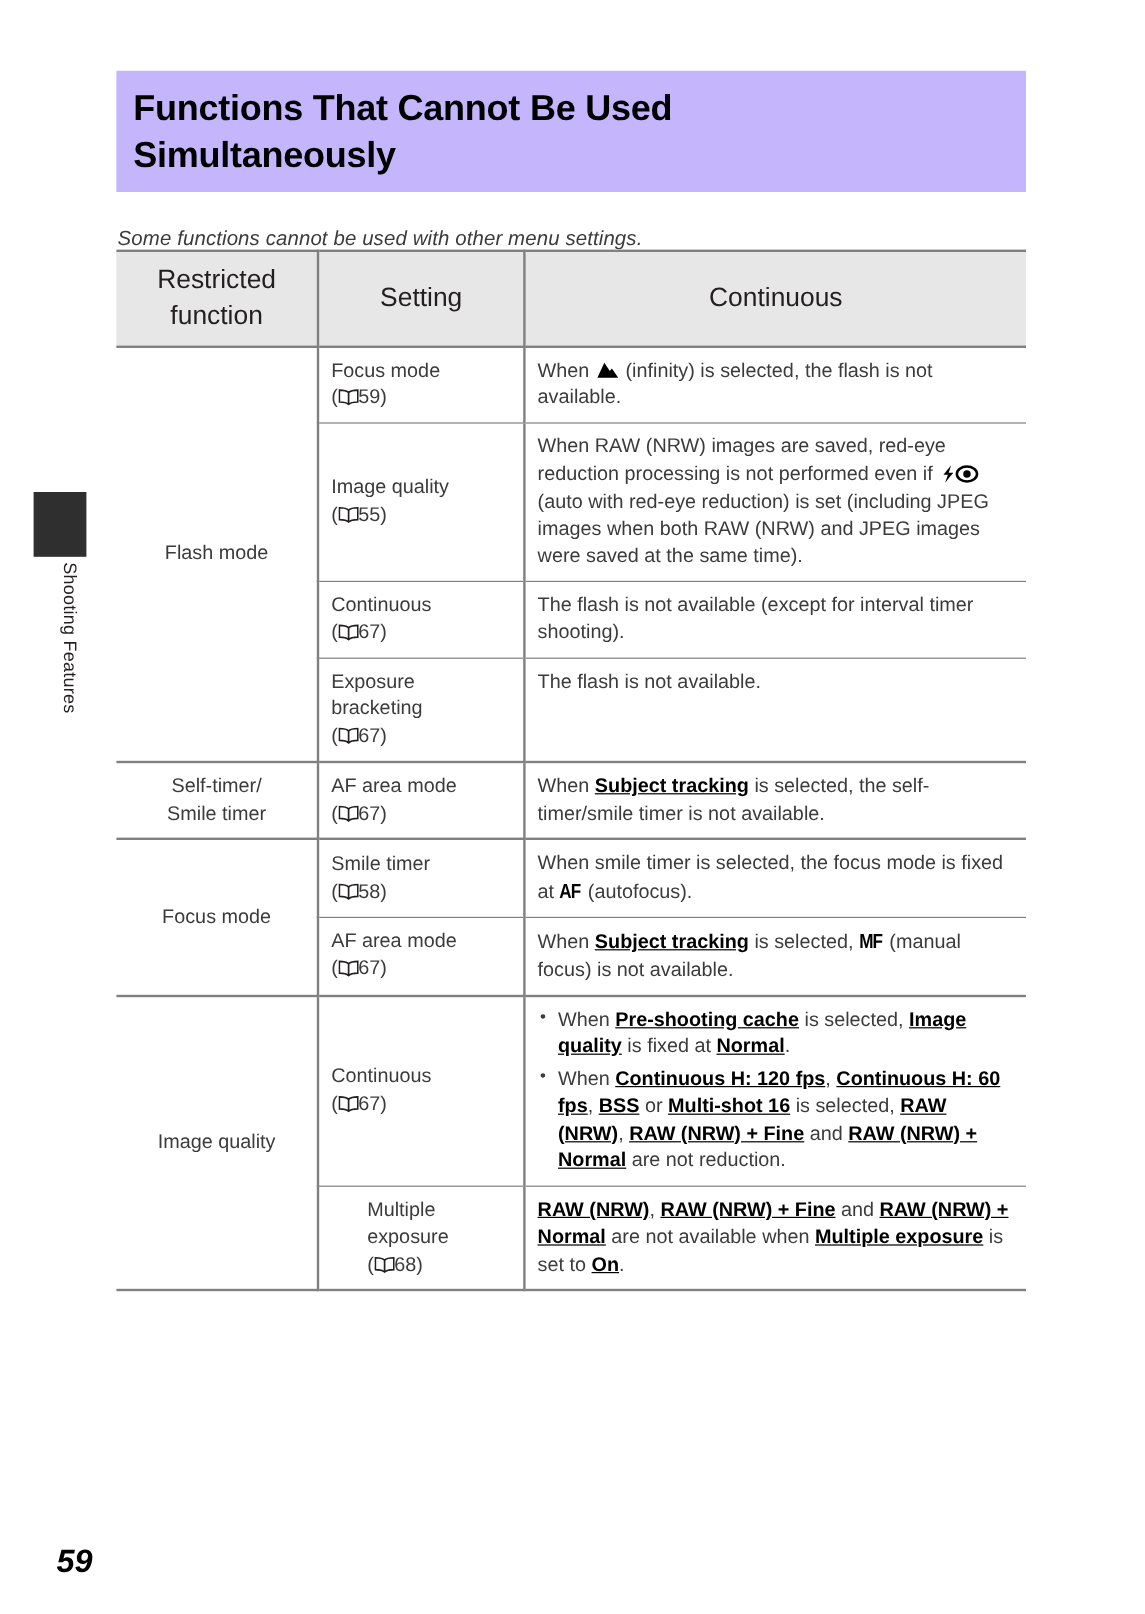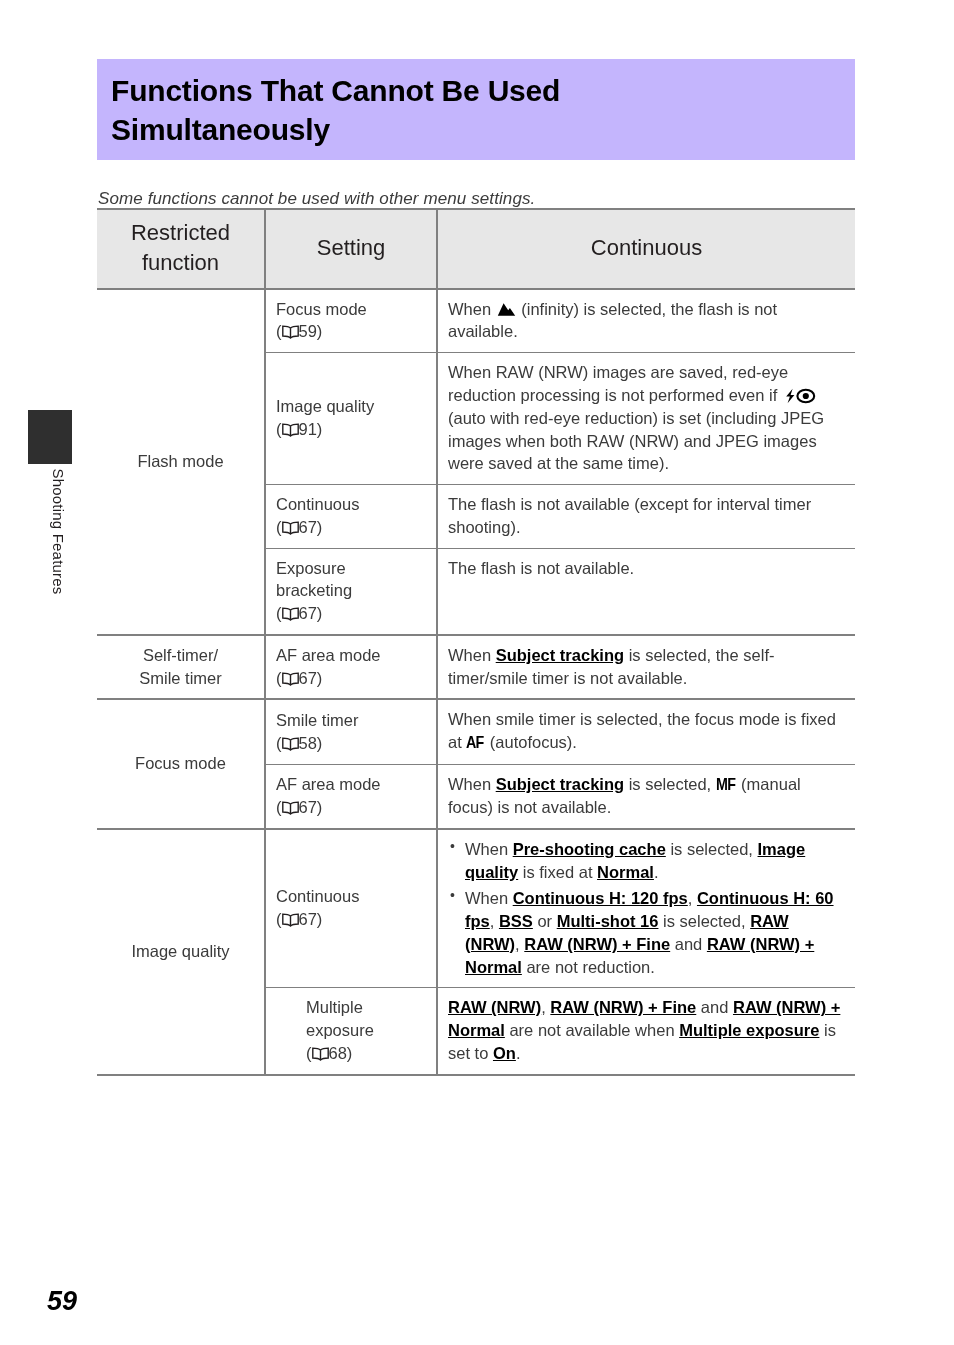--- a/index.html
+++ b/index.html
@@ -222,21 +222,21 @@
             </svg></span><span> (infinity) is selected, the flash is not available.</span>
       </td>
     </tr>
 
     <tr class="thin">
       <td class="col-set">
         <span>Image quality</span><br>
         <span>(<span class="ico ico-book"><svg viewBox="0 0 17 14" width="17" height="14">
                 <path d="M8.5 3.1C7.0 1.6 4.3 1.1 0.8 1.1v9.9c3.5 0 6.2 0.5 7.7 2 1.5-1.5 4.2-2 7.7-2V1.1c-3.5 0-6.2 0.5-7.7 2z" fill="#fff" stroke="#231f20" stroke-width="1.4"></path>
                 <path d="M8.5 3.2v9.5" stroke="#231f20" stroke-width="1.4"></path>
-              </svg></span><span>91</span>)</span>
+              </svg></span><span>55</span>)</span>
       </td>
       <td class="col-desc">
         <span>When RAW (NRW) images are saved, red-eye reduction processing is not performed even if </span><span class="ico ico-flasheye"><svg viewBox="0 0 34 16" width="34" height="16">
               <path d="M9.6 0.8 L3.2 8.6 L6.9 8.6 L4.6 15.2 L11.4 6.9 L7.6 6.9 Z" fill="#000"></path>
               <ellipse cx="22.8" cy="8.0" rx="8.4" ry="6.2" fill="none" stroke="#000" stroke-width="2.1"></ellipse>
               <circle cx="22.8" cy="8.0" r="3.1" fill="#000"></circle>
             </svg></span><span> (auto with red-eye reduction) is set (including JPEG images when both RAW (NRW) and JPEG images were saved at the same time).</span>
       </td>
     </tr>
 

